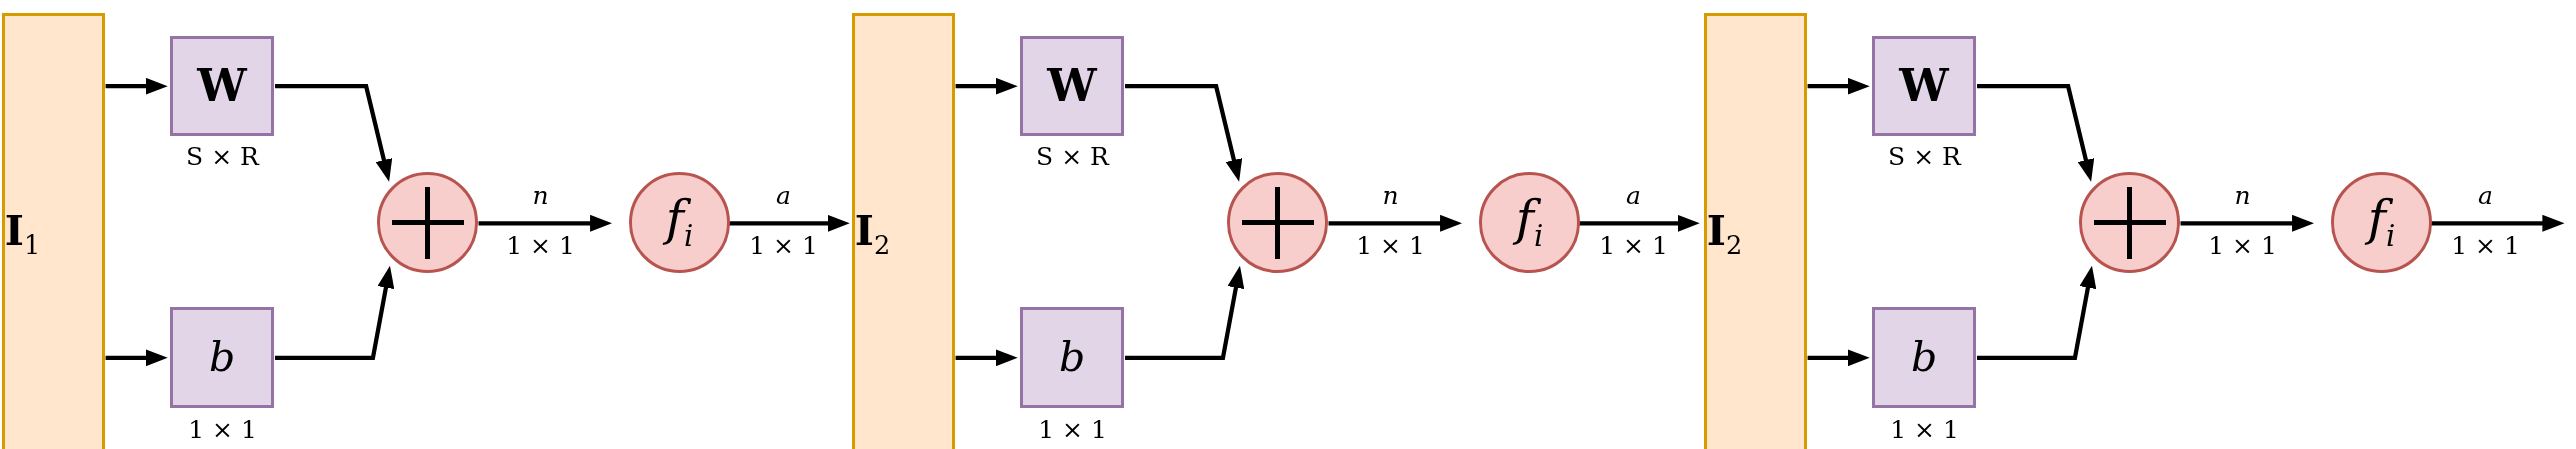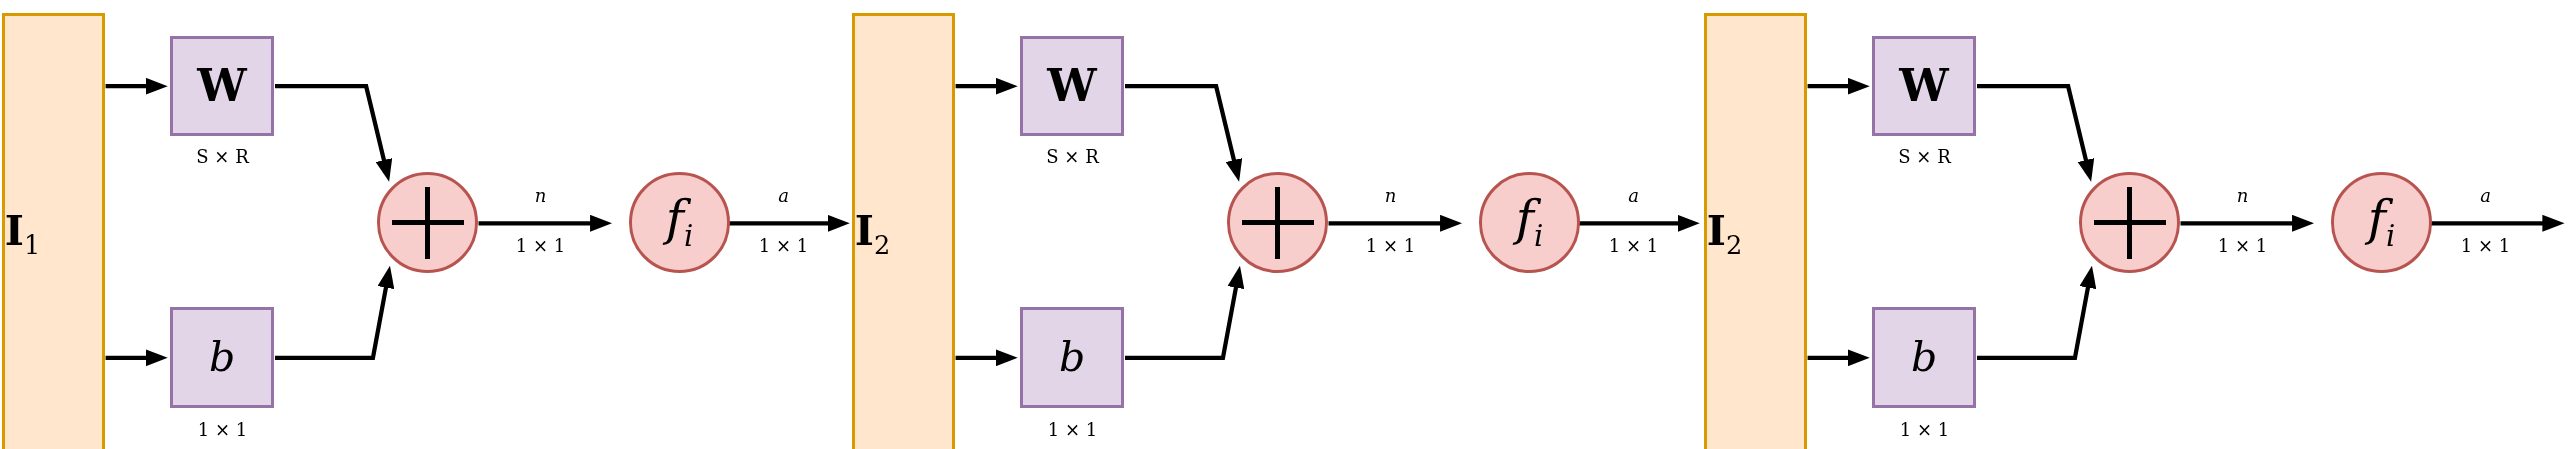--- a/index.html
+++ b/index.html
@@ -44,21 +44,21 @@
   .act{left:629px;}
   .plus-icon{position:relative; width:72px; height:72px; display:block;}
   .plus-icon .h,.plus-icon .v{position:absolute; background:var(--wire);}
   .plus-icon .h{left:0; top:33px; width:72px; height:5.1px;}
   .plus-icon .v{left:33px; top:0; width:5.1px; height:72px;}
   .f-label{font-style:italic; font-size:49px; line-height:1;}
   .f-label sub{font-size:29px; line-height:1;}
 
   .dim,.lab{
     position:absolute; width:153px; text-align:center;
-    font-size:18px; line-height:27px;
+    font-size:25px; line-height:27px;
   }
   .lab{font-style:italic;}
   .w-dim{left:146px; top:143px;}
   .b-dim{left:146px; top:416px;}
   .n-lab{left:464px; top:182px;}
   .n-dim{left:464px; top:232px;}
   .a-lab{left:707px; top:182px;}
   .a-dim{left:707px; top:232px;}
 </style>
 </head>

